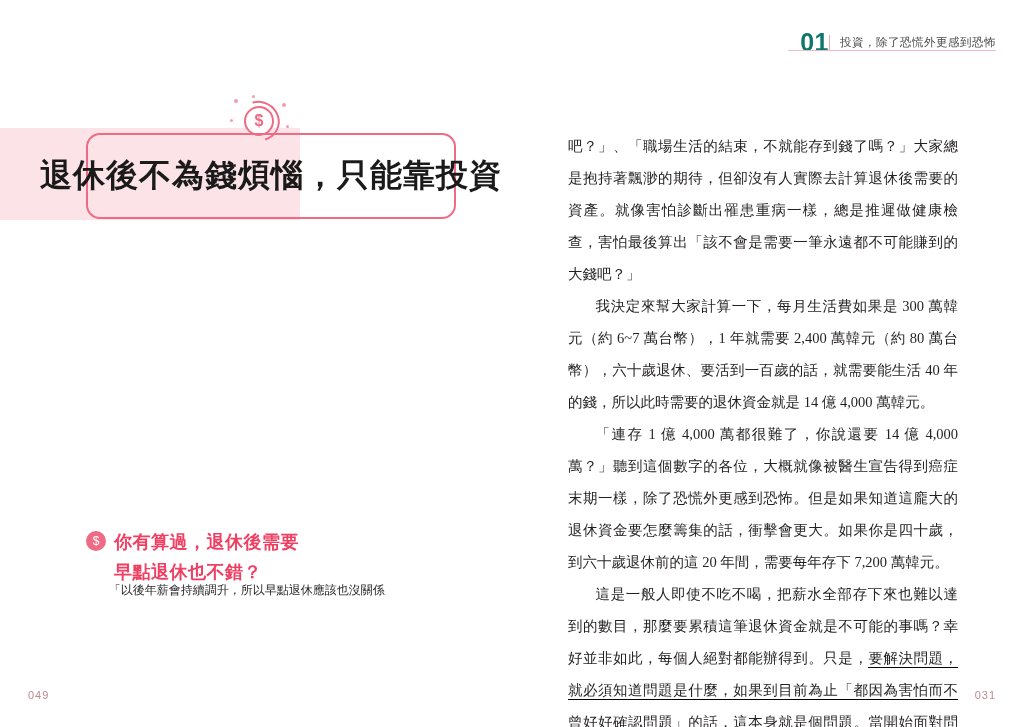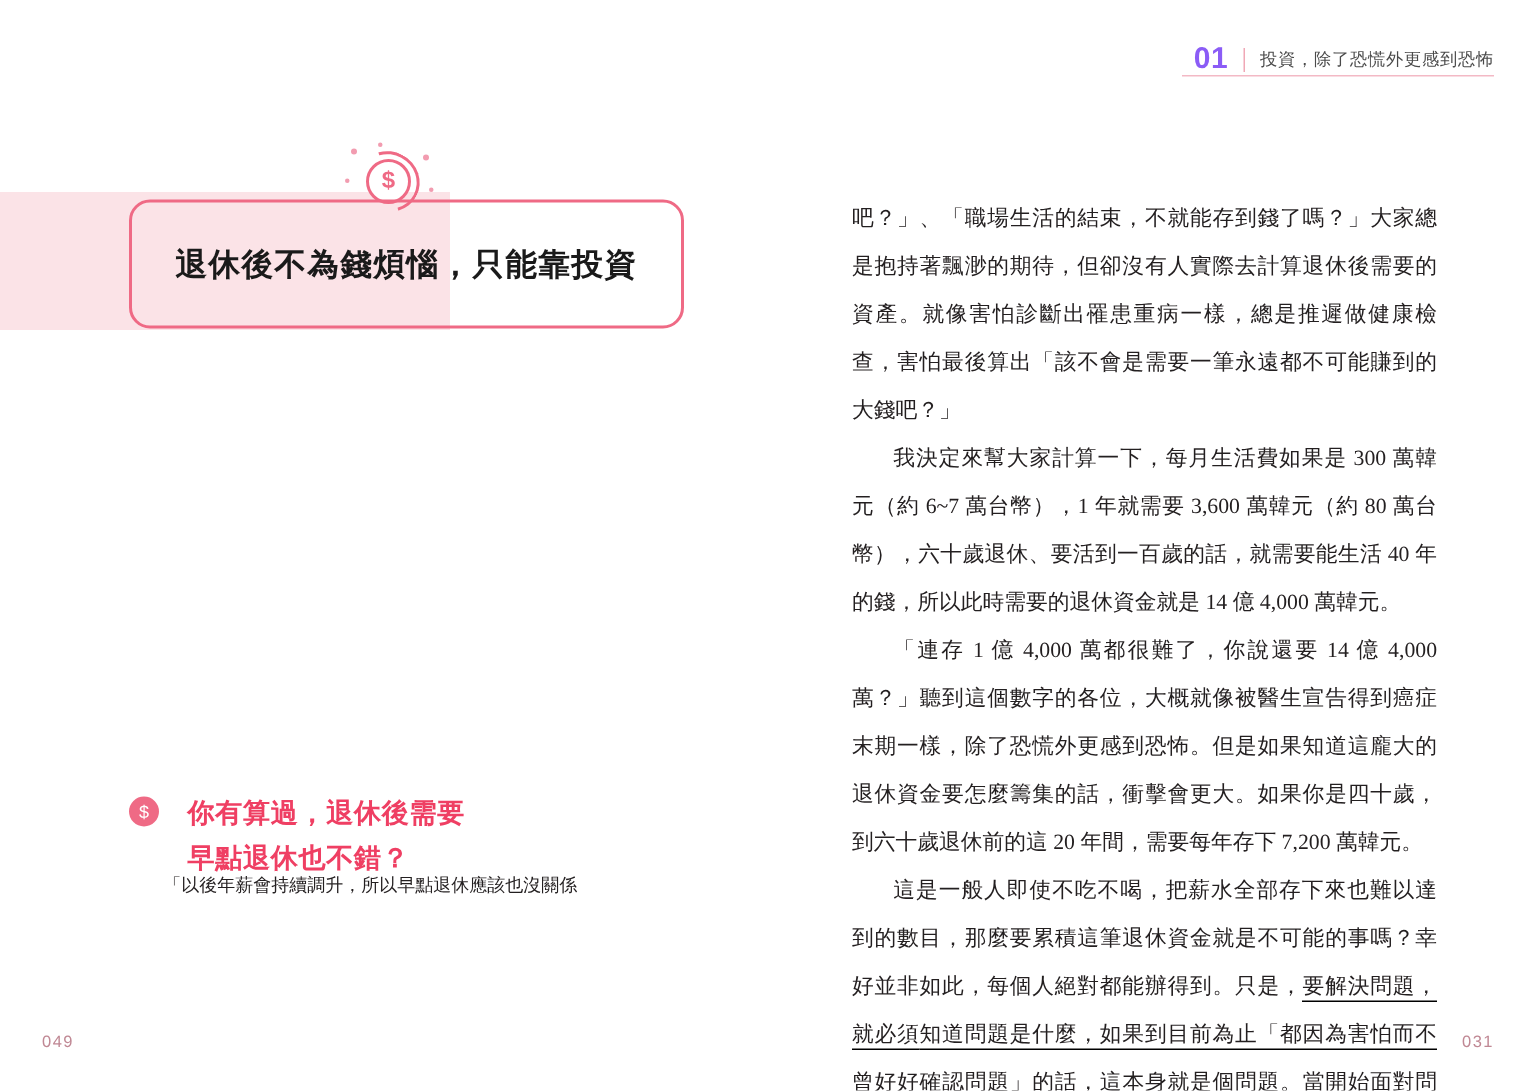--- a/index.html
+++ b/index.html
@@ -54,21 +54,21 @@
     height: 86px;
     border: 2px solid #ef6a85;
     border-radius: 14px;
     background: transparent;
     display: flex;
     align-items: center;
     justify-content: center;
     box-sizing: border-box;
   }
   .title-text {
-    font-size: 21px;
+    font-size: 32px;
     font-weight: bold;
     letter-spacing: 1px;
     color: #1a1a1a;
     white-space: nowrap;
     font-family: "Liberation Serif", "DejaVu Serif", serif;
   }
 
   
   .coin-icon {
     position: absolute;
@@ -172,21 +172,20 @@
     margin-top: 4px;
     flex: 0 0 auto;
     font-family: "Liberation Sans", sans-serif;
   }
   .subhead-text {
     color: #ef3f63;
     font-size: 18px;
     font-weight: bold;
     line-height: 30px;
     letter-spacing: 0.5px;
-    margin-left: 11px;
   }
 
   .quote-line {
     position: absolute;
     left: 86px;
     top: 574px;
     width: 390px;
     font-size: 12px;
     line-height: 32px;
     text-indent: 1.9em;
@@ -202,25 +201,24 @@
   }
   .header-rule {
     position: absolute;
     right: 28px;
     top: 50px;
     width: 208px;
     height: 1px;
     background: #f3b9c5;
   }
   .chapter-num {
-    color: #8b5cf6;
-    font-size: 20px;
+    color: #0f766e;
+    font-size: 25px;
     font-weight: bold;
     font-family: "Liberation Sans", sans-serif;
-    margin-right: 10px;
     letter-spacing: 0.5px;
   }
   .chapter-divider {
     width: 1px;
     height: 16px;
     background: #f0a8b6;
     margin-right: 10px;
   }
   .chapter-title {
     font-size: 11.5px;
@@ -289,21 +287,21 @@
 
     <div class="header">
       <div class="chapter-num">01</div>
       <div class="chapter-divider"></div>
       <div class="chapter-title">投資，除了恐慌外更感到恐怖</div>
     </div>
     <div class="header-rule"></div>
 
     <div class="col-text right-body">
       <p class="para">吧？」、「職場生活的結束，不就能存到錢了嗎？」大家總是抱持著飄渺的期待，但卻沒有人實際去計算退休後需要的資產。就像害怕診斷出罹患重病一樣，總是推遲做健康檢查，害怕最後算出「該不會是需要一筆永遠都不可能賺到的大錢吧？」</p>
-      <p class="para indent">我決定來幫大家計算一下，每月生活費如果是 300 萬韓元（約 6~7 萬台幣），1 年就需要 3,600 萬韓元（約 80 萬台幣），六十歲退休、要活到一百歲的話，就需要能生活 40 年的錢，所以此時需要的退休資金就是 14 億 4,000 萬韓元。</p>
+      <p class="para indent">我決定來幫大家計算一下，每月生活費如果是 300 萬韓元（約 6~7 萬台幣），1 年就需要 2,400 萬韓元（約 80 萬台幣），六十歲退休、要活到一百歲的話，就需要能生活 40 年的錢，所以此時需要的退休資金就是 14 億 4,000 萬韓元。</p>
       <p class="para indent">「連存 1 億 4,000 萬都很難了，你說還要 14 億 4,000 萬？」聽到這個數字的各位，大概就像被醫生宣告得到癌症末期一樣，除了恐慌外更感到恐怖。但是如果知道這龐大的退休資金要怎麼籌集的話，衝擊會更大。如果你是四十歲，到六十歲退休前的這 20 年間，需要每年存下 7,200 萬韓元。</p>
       <p class="para indent"><span>這是一般人即使不吃不喝，把薪水全部存下來也難以達到的數目，那麼要累積這筆退休資金就是不可能的事嗎？幸好並非如此，每個人絕對都能辦得到。只是，</span><span class="u">要解決問題，就必須</span><span class="u">知道問題是什麼，如果到目前為止「都因為害怕而不曾好好確</span><span class="u">認問題」的話，這本身就是個問題。</span><span>當開始面對問題後，剩下的就是解決而已。</span></p>
     </div>
 
     <div class="folio folio-right">031</div>
   </div>
 
 </div>
 
 </body></html>

